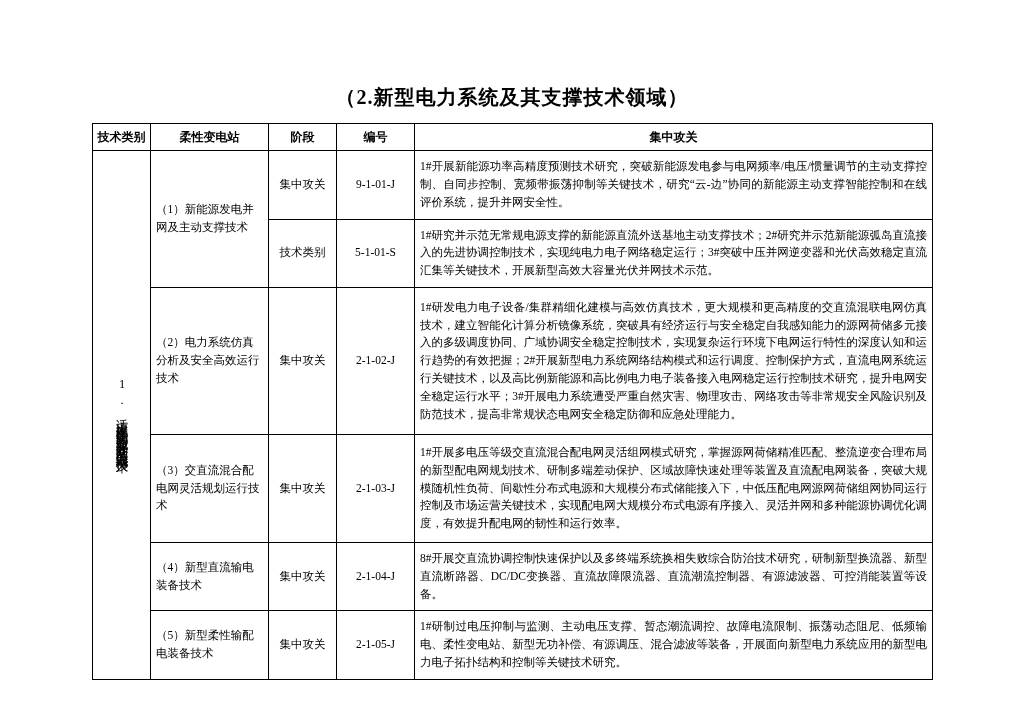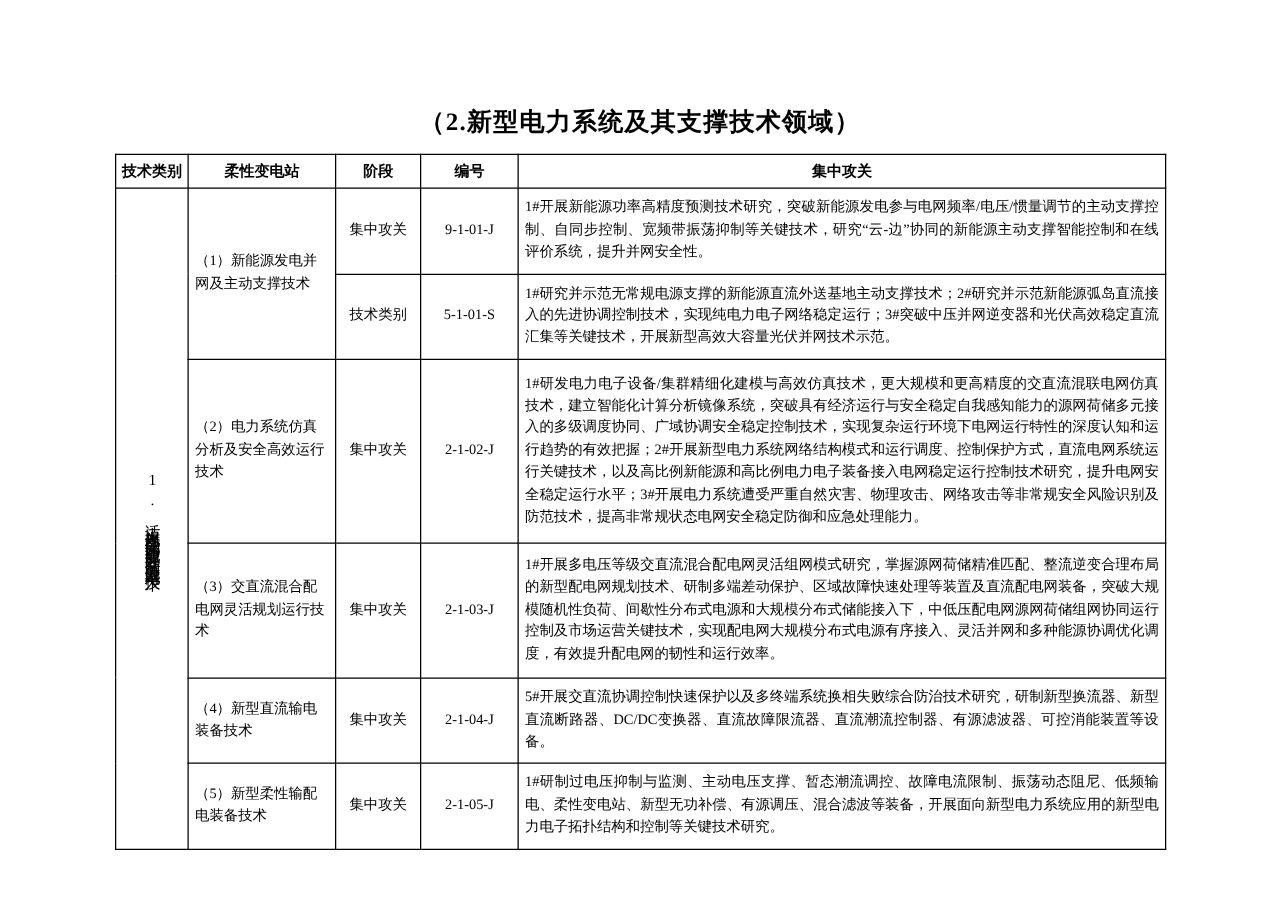--- a/index.html
+++ b/index.html
@@ -143,21 +143,21 @@
       <tr>
         <td class="task">（3）交直流混合配电网灵活规划运行技术</td>
         <td class="stage">集中攻关</td>
         <td class="code">2-1-03-J</td>
         <td class="sub">1#开展多电压等级交直流混合配电网灵活组网模式研究，掌握源网荷储精准匹配、整流逆变合理布局的新型配电网规划技术、研制多端差动保护、区域故障快速处理等装置及直流配电网装备，突破大规模随机性负荷、间歇性分布式电源和大规模分布式储能接入下，中低压配电网源网荷储组网协同运行控制及市场运营关键技术，实现配电网大规模分布式电源有序接入、灵活并网和多种能源协调优化调度，有效提升配电网的韧性和运行效率。</td>
       </tr>
       <tr>
         <td class="task">（4）新型直流输电装备技术</td>
         <td class="stage">集中攻关</td>
         <td class="code">2-1-04-J</td>
-        <td class="sub">5#开展交直流协调控制快速保护以及多终端系统换相失败综合防治技术研究，研制新型换流器、新型直流断路器、DC/DC变换器、直流故障限流器、直流潮流控制器、有源滤波器、可控消能装置等设备。</td>
+        <td class="sub">8#开展交直流协调控制快速保护以及多终端系统换相失败综合防治技术研究，研制新型换流器、新型直流断路器、DC/DC变换器、直流故障限流器、直流潮流控制器、有源滤波器、可控消能装置等设备。</td>
       </tr>
       <tr>
         <td class="task">（5）新型柔性输配电装备技术</td>
         <td class="stage">集中攻关</td>
         <td class="code">2-1-05-J</td>
         <td class="sub">1#研制过电压抑制与监测、主动电压支撑、暂态潮流调控、故障电流限制、振荡动态阻尼、低频输电、柔性变电站、新型无功补偿、有源调压、混合滤波等装备，开展面向新型电力系统应用的新型电力电子拓扑结构和控制等关键技术研究。</td>
       </tr>
     </tbody>
   </table>
 

